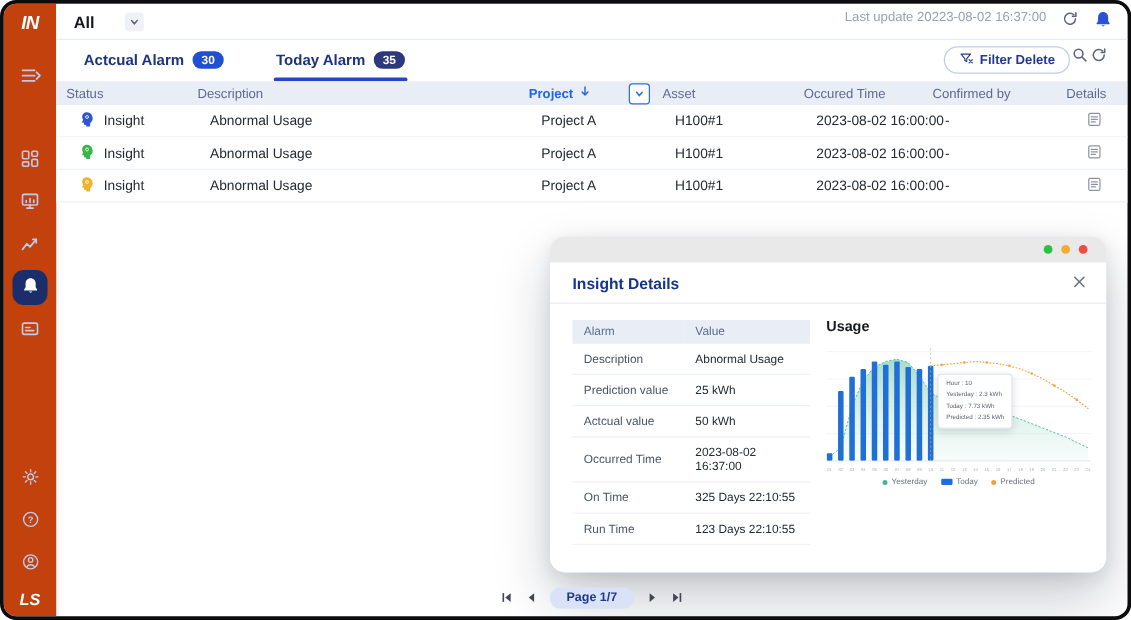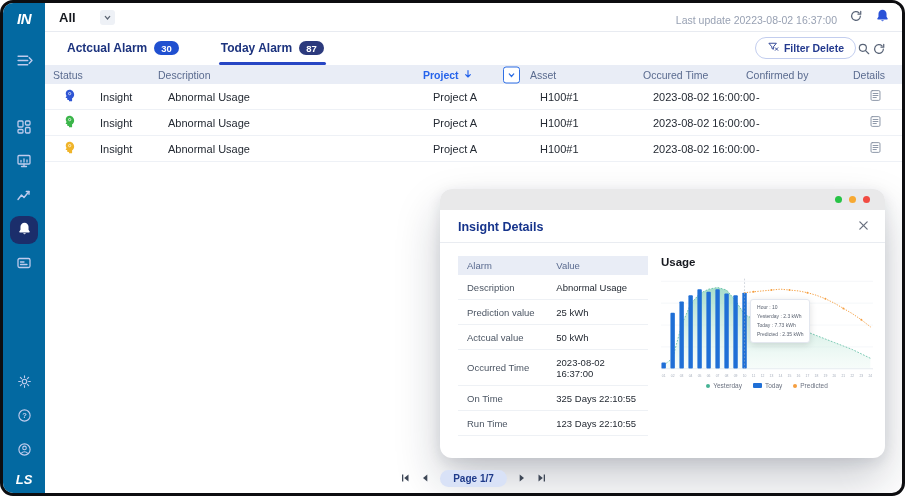--- a/index.html
+++ b/index.html
@@ -1,51 +1,51 @@
 <!DOCTYPE html>
 <html><head>
 <meta charset="utf-8">
 <style>
   * {box-sizing:border-box; margin:0; padding:0}
   html,body {width:905px; height:496px; background:#fff; font-family:"Liberation Sans",sans-serif;}
   .frame {position:relative; width:905px; height:496px; border:3px solid #0d0d10; border-radius:13px; overflow:hidden; background:#fff;}
 
   
-  .sidebar {position:absolute; left:0; top:0; bottom:0; width:42px; background:#0369a1; display:flex; flex-direction:column; align-items:center;}
+  .sidebar {position:absolute; left:0; top:0; bottom:0; width:42px; background:#c2410c; display:flex; flex-direction:column; align-items:center;}
   .logo {margin-top:7px; font-style:italic; font-weight:bold; font-size:15px; color:#fff; letter-spacing:-.5px;}
   .sb-btn {width:34px; height:34px; display:flex; align-items:center; justify-content:center; background:none; border:none; color:#bfcbed; cursor:pointer;}
   .sb-menu {margin-top:18px;}
   .sb-nav {margin-top:32px; display:flex; flex-direction:column; align-items:center;}
   .sb-btn.active {background:#1b2e6b; border-radius:9px; color:#fff; width:28px; height:28px; margin:3px 0;}
   .sb-bottom {margin-top:auto; display:flex; flex-direction:column; align-items:center; padding-bottom:6px;}
   .ls-logo {font-style:italic; font-weight:bold; font-size:13px; color:#fff; margin-top:4px;}
 
   
   .topbar {position:absolute; left:42px; right:0; top:0; height:29px; display:flex; align-items:center; padding:0 12px 0 14px; border-bottom:1px solid #e8ebf1; background:#fff;}
   .scope {display:flex; align-items:center; gap:24px; font-weight:bold; font-size:13px; color:#16191f; background:none; border:none; cursor:pointer;}
   .scope-chev {width:15px; height:15px; background:#eef1f6; border-radius:3px; display:flex; align-items:center; justify-content:center; color:#5b6472;}
-  .top-right {margin-left:auto; display:flex; align-items:flex-end; gap:12px;}
+  .top-right {margin-left:auto; display:flex; align-items:flex-start; gap:12px;}
   .last-update {font-size:10.5px; color:#98a1b3;}
   .icon-btn {background:none; border:none; display:flex; align-items:center; justify-content:center; color:#5a6578; cursor:pointer; padding:0;}
 
   
   .tabbar {position:absolute; left:42px; right:0; top:29px; height:33px; display:flex; align-items:flex-end; padding:0 16px 0 20px; background:#fff;}
   .tab {display:flex; align-items:center; gap:7px; font-size:12px; font-weight:bold; color:#1c337e; padding:8px 2px 10px; margin-right:38px; position:relative; cursor:pointer; border:none; background:none;}
   .tab .badge {color:#fff; font-size:9.5px; font-weight:bold; border-radius:9px; padding:1.5px 7px;}
   .tab.active::after {content:""; position:absolute; left:0; right:0; bottom:0; height:3px; background:#2746c4; border-radius:2px;}
-  .tab-controls {margin-left:auto; display:flex; align-items:flex-end; gap:1px; padding-bottom:6px;}
+  .tab-controls {margin-left:auto; display:flex; align-items:flex-start; gap:1px; padding-bottom:6px;}
   .filter-btn {display:flex; align-items:center; gap:5px; height:22px; padding:0 11px; border:1px solid #c2cdee; border-radius:12px; background:#fff; font-size:10.5px; font-weight:600; color:#243a8f; cursor:pointer;}
 
   
   .thead {position:absolute; left:42px; right:0; top:62px; height:19px; background:#e9edf6; display:grid; grid-template-columns:105px 265px 107px 113px 103px 107px 1fr; align-items:center; padding-left:8px; font-size:10.5px; color:#5a6b8f;}
   .projhead {display:flex; align-items:center; gap:4px; color:#2563eb; font-weight:600; position:relative; height:100%; cursor:pointer;}
   .proj-dd {position:absolute; right:10px; top:50%; transform:translateY(-50%); width:17px; height:17px; border:1.4px solid #2f6fe4; border-radius:3px; background:#fff; display:flex; align-items:center; justify-content:center; color:#2f6fe4; cursor:pointer; padding:0;}
   .trows {position:absolute; left:42px; right:0; top:81px;}
   .trow {display:grid; grid-template-columns:105px 265px 107px 113px 103px 107px 1fr; align-items:center; height:26px; padding-left:18px; border-bottom:1px solid #eef1f6; font-size:11px; color:#242a33; background:#fff; cursor:pointer;}
-  .statuscell {display:flex; align-items:center; gap:24px;}
+  .statuscell {display:flex; align-items:center; gap:7px;}
   .details-btn {background:none; border:none; color:#8a94a6; cursor:pointer; padding:0; margin-left:6px; display:flex;}
 
   
   .modal {position:absolute; left:437px; top:186px; width:445px; height:269px; background:#fff; border-radius:12px; box-shadow:0 22px 45px rgba(20,28,50,.22), 0 4px 14px rgba(20,28,50,.10);}
   .mtitle {height:21px; background:#e9e9ea; border-radius:12px 12px 0 0; display:flex; align-items:center; justify-content:flex-end; gap:7px; padding-right:15px;}
   .dot {width:7px; height:7px; border-radius:50%; border:none; padding:0; cursor:pointer;}
   .mheader {display:flex; align-items:center; padding:9px 16px 8px 18px; border-bottom:1px solid #e9ecf1;justify-content:flex-end;}
   .mheader h2 {font-size:12.5px; color:#16348c;}
   .close-btn {margin-left:auto; background:none; border:none; color:#6b7280; cursor:pointer; display:flex; padding:0;}
   .mbody {display:flex; padding:13px 12px 0 18px; gap:13px;}
@@ -196,21 +196,21 @@
     </div>
   </header>
 
   <div class="tabbar">
     <button class="tab">
       <span>Actcual Alarm</span>
       <span class="badge" style="background: rgb(32, 80, 208);">30</span>
     </button>
     <button class="tab active">
       <span>Today Alarm</span>
-      <span class="badge" style="background: rgb(44, 58, 125);">87</span>
+      <span class="badge" style="background: rgb(44, 58, 125);">35</span>
     </button>
     <div class="tab-controls">
       <button class="filter-btn">
         <span>
           <svg width="12" height="12" viewBox="0 0 16 16" fill="none" stroke="currentColor" stroke-width="1.2" stroke-linejoin="round">
               <path d="M2.5 3h10L8.5 7.8V11l-2-1.1V7.8L2.5 3z"></path>
               <path d="M11 9l3.5 3.5M14.5 9 11 12.5" stroke-linecap="round"></path>
             </svg>
         </span>
         <span>Filter Delete</span>

